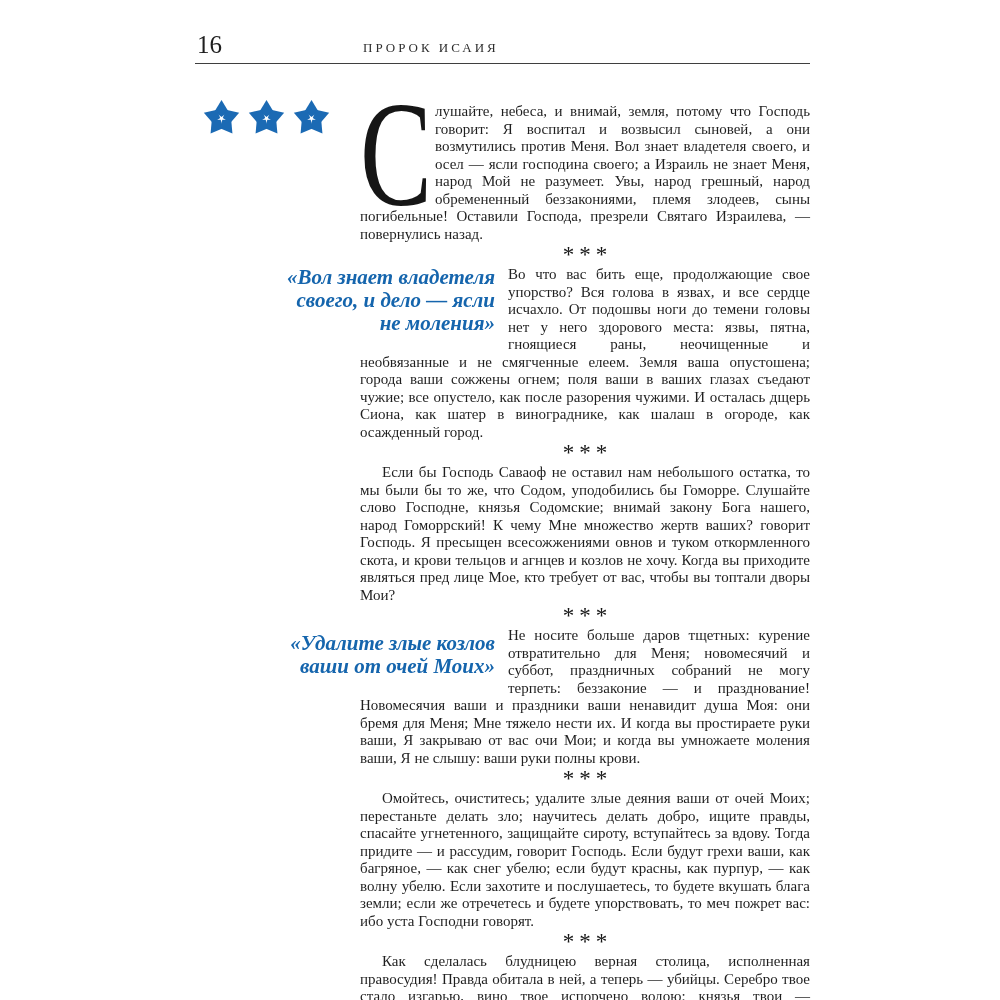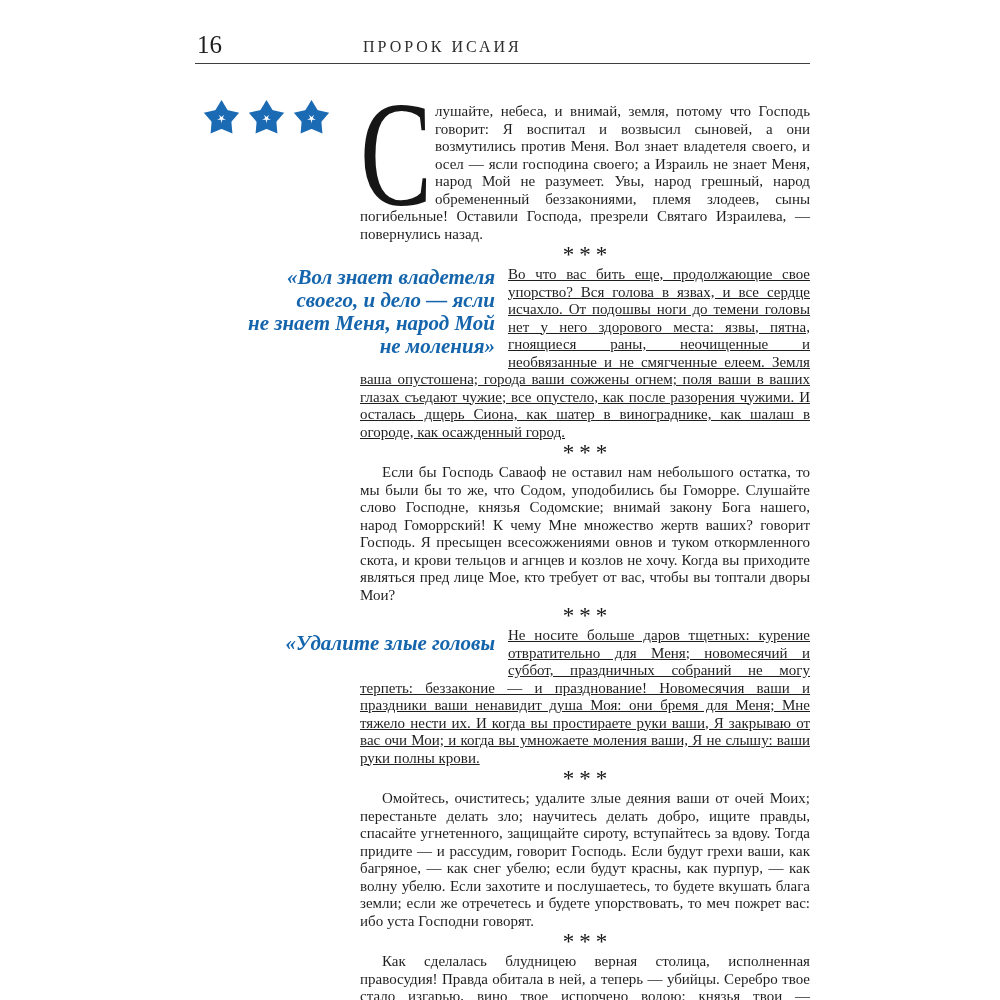--- a/index.html
+++ b/index.html
@@ -12,21 +12,21 @@
   .header {
     margin:0 190px 0 195px; height:63px; position:relative;
     border-bottom:1px solid #3f3f3f;
   }
   .page-number {
     position:absolute; left:2px; bottom:4px;
     font-size:25px; color:#1f1f1f;
   }
   .running-title {
     position:absolute; left:168px; bottom:7px;
-    font-size:16px; letter-spacing:3px; color:#2d2d2d;
+    font-size:13px; letter-spacing:3px; color:#2d2d2d;
   }
   
   .ornaments { position:absolute; left:202px; top:99px; display:flex; gap:6px; }
   .ornaments svg { width:39px; height:39px; display:block; }
   
   .column {
     margin:39px 190px 0 360px;
     color:#1f1f1f; font-size:15px; line-height:17.5px;
     text-align:justify; text-justify:inter-word;
   }
@@ -36,21 +36,21 @@
     float:left; width:66px; padding-right:9px;
     font-size:150px; line-height:103px;
     transform:scaleX(0.72); transform-origin:0 62%;
     color:#161616;
   }
   .divider {
     clear:both; text-align:center;
     font-size:23px; line-height:21px; letter-spacing:5px; text-indent:5px;
     color:#161616; margin:1px 0;
   }
-  .wrap { overflow:visible;text-decoration:underline; }
+  .wrap { overflow:visible; }
   .pullquote {
     float:left; width:300px; margin-left:-165px; margin-right:13px;
     text-align:right; color:#1565ad;
     font-weight:bold; font-style:italic;
     font-size:21px; line-height:23px;
   }
   .pq1 { margin-bottom:6px; }
   .pq2 { padding-top:5px; margin-bottom:8px; }
 </style>
 </head>
@@ -96,35 +96,35 @@
   <div class="column">
 
     <p><span class="dropcap">С</span><span>лушайте, небеса, и внимай, земля, потому что Господь говорит: Я воспитал и возвысил сыновей, а они возмутились против Меня. Вол знает владетеля своего, и осел — ясли господина своего; а Израиль не знает Меня, народ Мой не разумеет. Увы, народ грешный, народ обремененный беззакониями, племя злодеев, сыны погибельные! Оставили Господа, презрели Святаго Израилева, — повернулись назад.</span></p>
 
     <div class="divider">***</div>
 
     <div class="wrap">
       <div class="pullquote pq1">
         <div>«Вол знает владетеля</div>
         <div>своего, и дело — ясли</div>
-        <div>не знает Меня, народ Мой</div>
         <div>не моления»</div>
       </div>
       <p>Во что вас бить еще, продолжающие свое упорство? Вся голова в язвах, и все сердце исчахло. От подошвы ноги до темени головы нет у него здорового места: язвы, пятна, гноящиеся раны, неочищенные и необвязанные и не смягченные елеем. Земля ваша опустошена; города ваши сожжены огнем; поля ваши в ваших глазах съедают чужие; все опустело, как после разорения чужими. И осталась дщерь Сиона, как шатер в винограднике, как шалаш в огороде, как осажденный город.</p>
     </div>
 
     <div class="divider">***</div>
 
     <p class="indent">Если бы Господь Саваоф не оставил нам небольшого остатка, то мы были бы то же, что Содом, уподобились бы Гоморре. Слушайте слово Господне, князья Содомские; внимай закону Бога нашего, народ Гоморрский! К чему Мне множество жертв ваших? говорит Господь. Я пресыщен всесожжениями овнов и туком откормленного скота, и крови тельцов и агнцев и козлов не хочу. Когда вы приходите являться пред лице Мое, кто требует от вас, чтобы вы топтали дворы Мои?</p>
 
     <div class="divider">***</div>
 
     <div class="wrap">
       <div class="pullquote pq2">
-        <div>«Удалите злые головы</div>
+        <div>«Удалите злые козлов</div>
+        <div>ваши от очей Моих»</div>
       </div>
       <p>Не носите больше даров тщетных: курение отвратительно для Меня; новомесячий и суббот, праздничных собраний не могу терпеть: беззаконие — и празднование! Новомесячия ваши и праздники ваши ненавидит душа Моя: они бремя для Меня; Мне тяжело нести их. И когда вы простираете руки ваши, Я закрываю от вас очи Мои; и когда вы умножаете моления ваши, Я не слышу: ваши руки полны крови.</p>
     </div>
 
     <div class="divider">***</div>
 
     <p class="indent">Омойтесь, очиститесь; удалите злые деяния ваши от очей Моих; перестаньте делать зло; научитесь делать добро, ищите правды, спасайте угнетенного, защищайте сироту, вступайтесь за вдову. Тогда придите — и рассудим, говорит Господь. Если будут грехи ваши, как багряное, — как снег убелю; если будут красны, как пурпур, — как волну убелю. Если захотите и послушаетесь, то будете вкушать блага земли; если же отречетесь и будете упорствовать, то меч пожрет вас: ибо уста Господни говорят.</p>
 
     <div class="divider">***</div>
 

